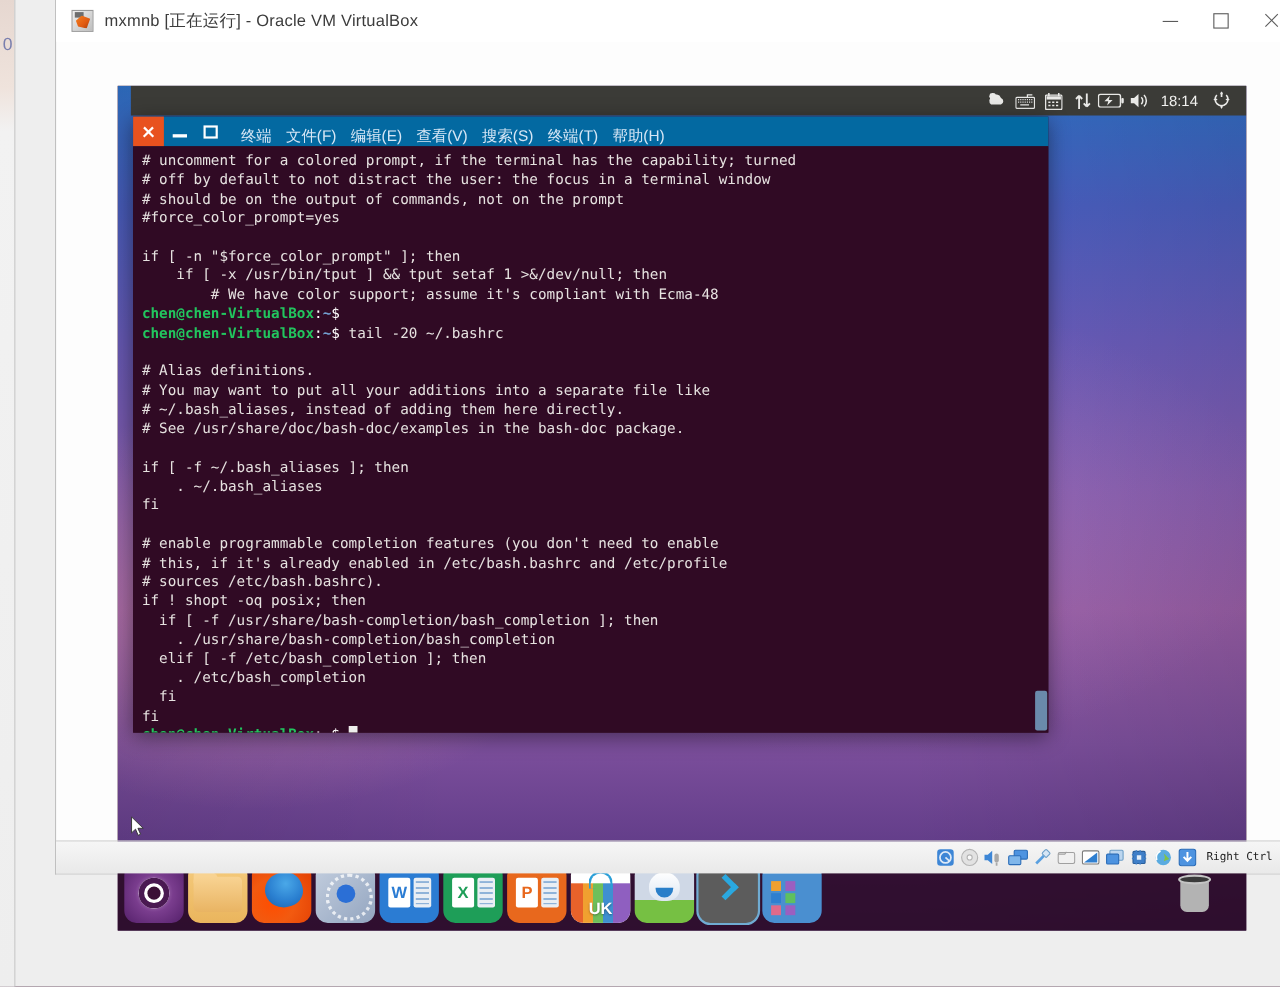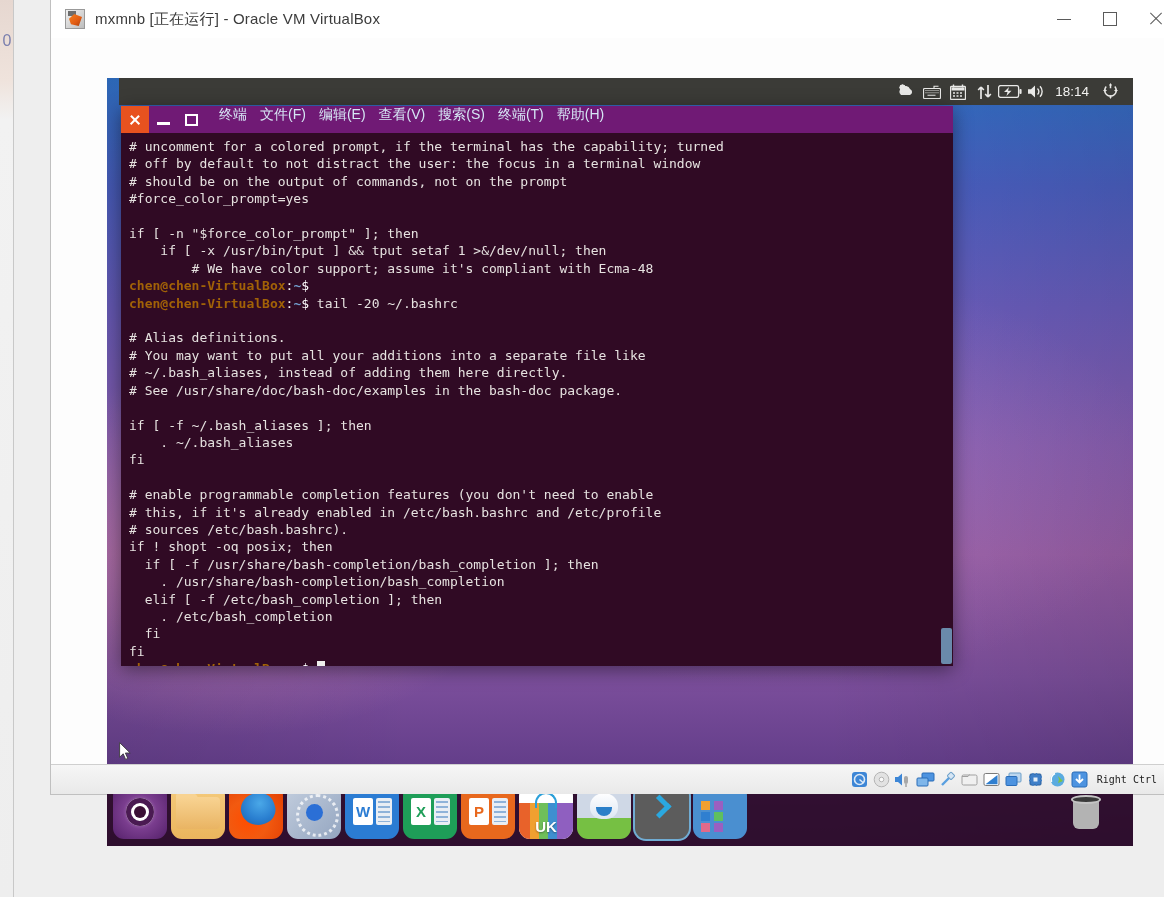--- a/index.html
+++ b/index.html
@@ -224,21 +224,21 @@
   .dock-pips{
     position:absolute;left:0;bottom:-10px;width:100%;text-align:center;color:#dcdcdc;font-size:10px;letter-spacing:1px;
   }
 
   
   #terminal-window{
     position:absolute; left:14px; top:28px; width:832px; height:560px;
     background:#300a24; box-shadow:0 4px 18px rgba(0,0,0,0.45);
   }
   #terminal-titlebar{
-    height:27px; background:#701a75; display:flex; align-items:flex-start;
+    height:27px; background:#0369a1; display:flex; align-items:flex-end;
   }
   #term-btn-close{
     width:28px;height:27px;background:#e8521f;display:flex;align-items:center;justify-content:center;
     position:relative;
   }
   #term-btn-close:before,#term-btn-close:after{
     content:"";position:absolute;left:8px;top:13px;width:12px;height:2.4px;background:#fff;
   }
   #term-btn-close:before{ transform:rotate(45deg); }
   #term-btn-close:after{ transform:rotate(-45deg); }
@@ -249,21 +249,21 @@
   #terminal-menubar{ display:flex; align-items:center; margin-left:14px; }
   .term-menu-item{ font-size:14px;color:#d6e6f5;margin-right:13px;white-space:nowrap; }
   #terminal-body{
     position:absolute;left:0;top:27px;right:0;bottom:0;background:#300a24;
     padding:5px 0 0 8px; overflow:hidden;
   }
   #terminal-text{
     font-family:"DejaVu Sans Mono","Liberation Mono",monospace;
     font-size:13px; line-height:17.4px; color:#e6e2e0; white-space:pre;
   }
-  .t-green{ color:#a16207; font-weight:bold; }
+  .t-green{ color:#22c55e; font-weight:bold; }
   .t-blue{ color:#729fcf; font-weight:bold; }
   .t-white{ color:#ffffff; }
   .cursor-block{ display:inline-block;width:8px;height:14px;background:#eeeeec;vertical-align:-2px; }
   #terminal-scrollbar{
     position:absolute;right:0;top:27px;bottom:0;width:14px;background:transparent;
   }
   #terminal-scroll-thumb{
     position:absolute;right:1px;bottom:2px;width:11px;height:36px;background:#6a8aab;border-radius:2px;
   }
 

